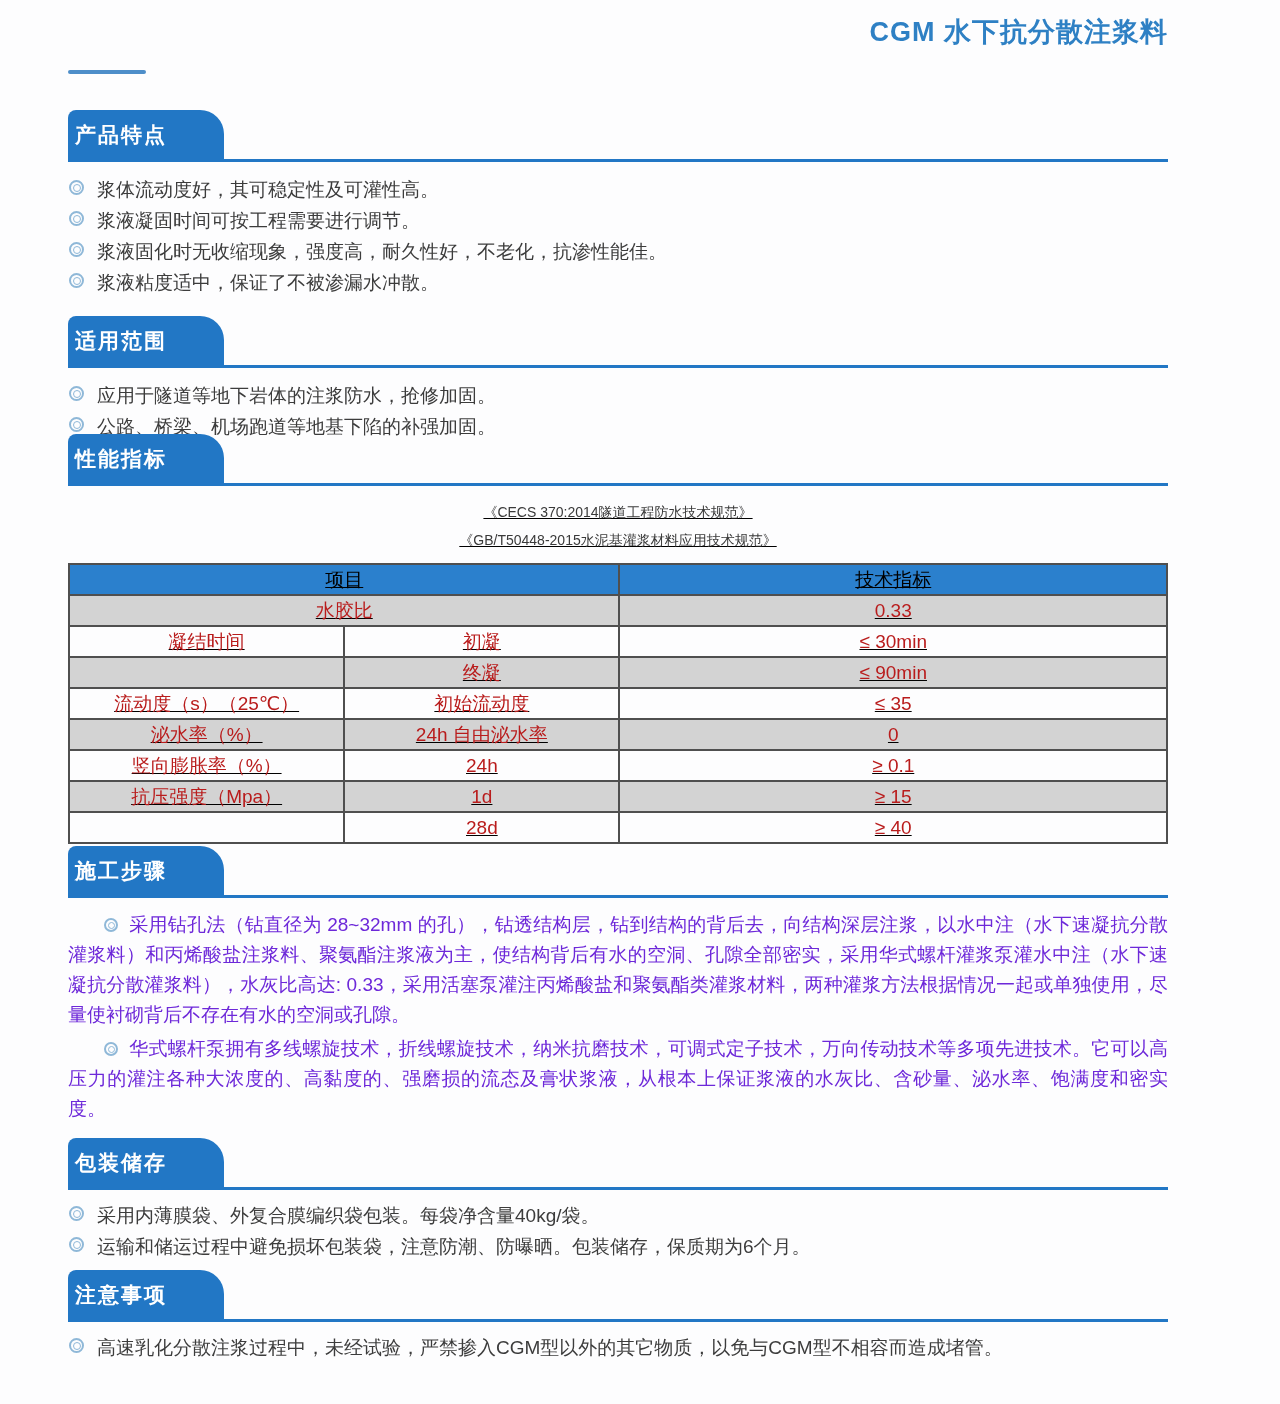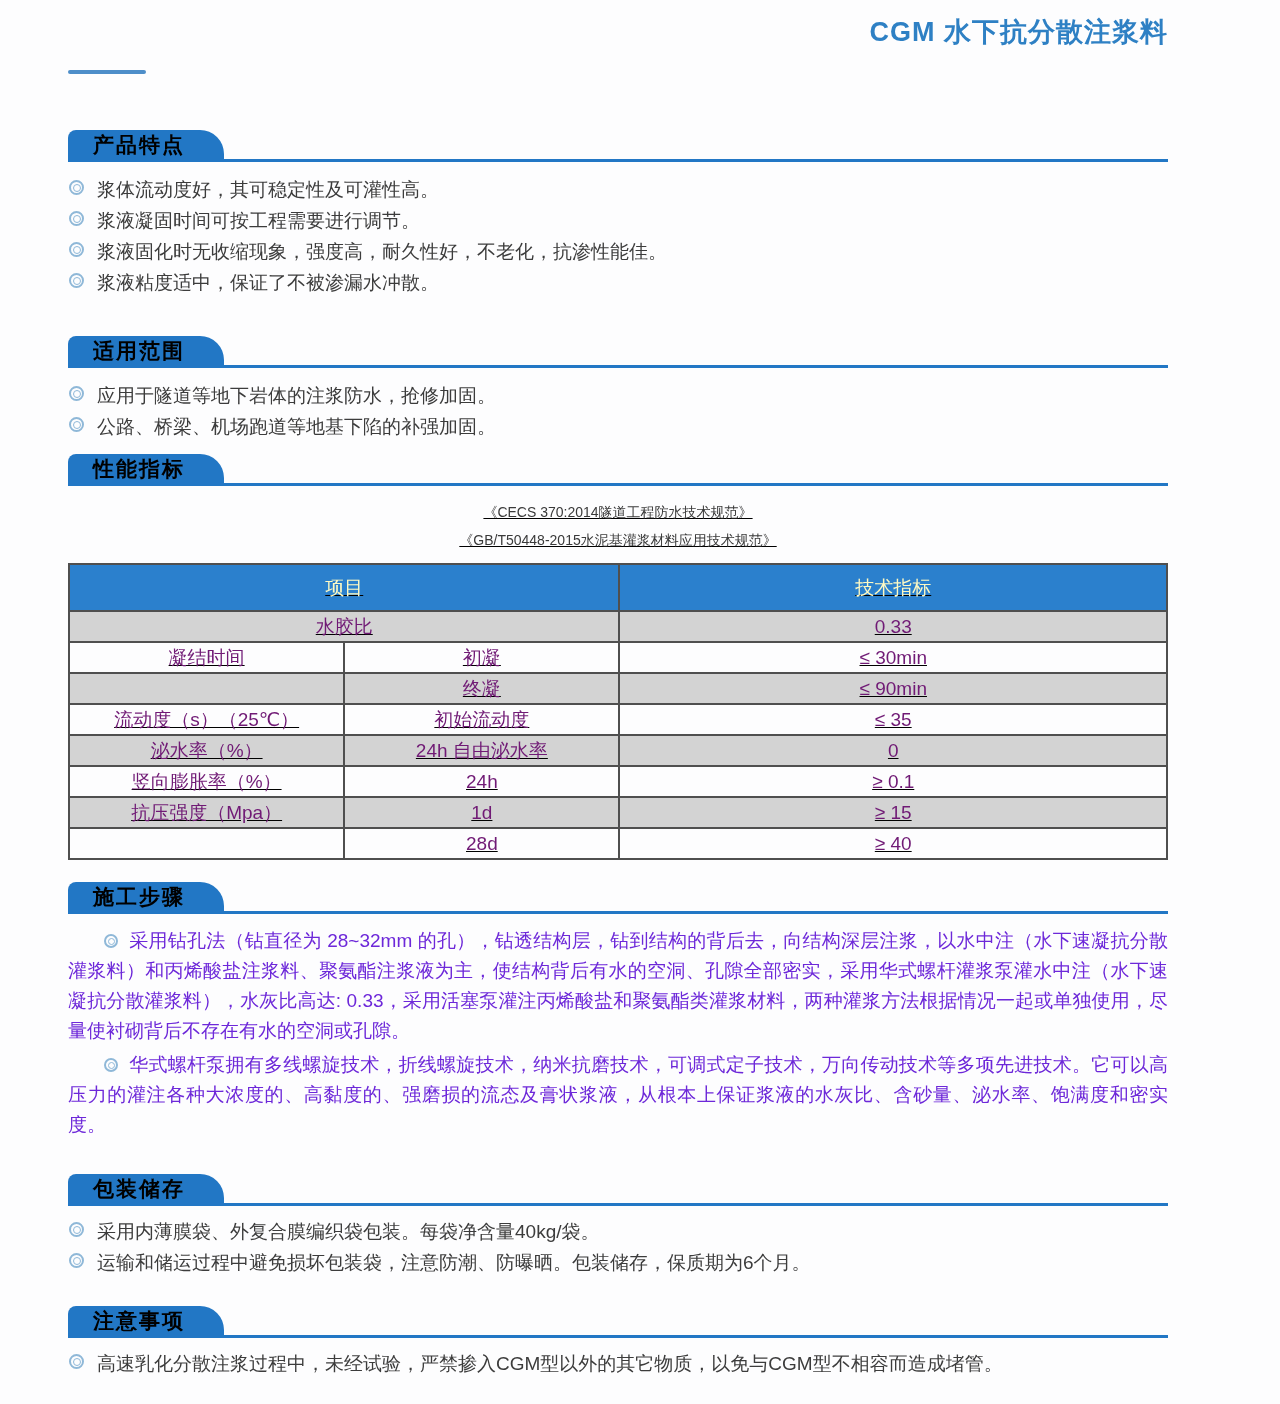--- a/index.html
+++ b/index.html
@@ -7,37 +7,37 @@
   body { font-family: "Liberation Sans", "DejaVu Sans", sans-serif; }
   .page { position:relative; width:1280px; height:1404px; background:#fdfdfe; overflow:hidden; }
   .content { position:absolute; left:68px; top:0; width:1100px; }
 
   
   .title { margin-top:14px; font-size:27px; line-height:36px; font-weight:bold; color:#2e80c4; letter-spacing:1px;text-align:right; }
   .title-underline { margin-top:20px; width:78px; height:4px; background:#4e8ec9; border-radius:2px; }
 
   
   .sec-bar { position:relative; height:36px; border-bottom:3px solid #2277c5; }
-  .badge { position:absolute; left:0; bottom:-3px; height:32px; min-width:156px;
-           background:#2277c5; color:#000000; font-size:21px; font-weight:bold; letter-spacing:2px;
-           display:flex; align-items:center; padding:0 30px 2px 25px;
+  .badge { position:absolute; left:0; bottom:-3px; height:52px; min-width:156px;
+           background:#2277c5; color:#ffffff; font-size:21px; font-weight:bold; letter-spacing:2px;
+           display:flex; align-items:center; padding:0 30px 2px 7px;
            border-radius:8px 24px 0 0; }
 
   
   ul.blist { list-style:none; margin-top:12px; }
   ul.blist li { display:flex; align-items:flex-start; min-height:31px; font-size:19px; color:#3c3c3c; line-height:27px; padding:2px 0; }
   .ring { flex:0 0 15px; width:15px; height:15px; border:2.5px solid #8fb8d8; border-radius:50%; position:relative; margin:4px 13px 0 1px; }
   .ring::after { content:""; position:absolute; inset:1.5px; border:1.5px solid #8fb8d8; border-radius:50%; }
 
   
   .standards { margin-top:12px; text-align:center; font-size:14px; color:#3a3a3a; }
   .standards div { line-height:28px; }
   table.perf { margin-top:9px; width:1100px; border-collapse:collapse; table-layout:fixed; }
-  table.perf td { border:2px solid #4f4f4f; text-align:center; vertical-align:middle; font-size:19px; color:#701a75; height:31px; padding:0 4px; }
-  table.perf tr.head td { background:#2b80cd; color:#fef9c3; height:47px; }
+  table.perf td { border:2px solid #4f4f4f; text-align:center; vertical-align:middle; font-size:19px; color:#b91c1c; height:31px; padding:0 4px; }
+  table.perf tr.head td { background:#2b80cd; color:#000000; height:31px; }
   table.perf tr.shade td { background:#d3d3d3; }
   .col1 { width:370px; } .col2 { width:362px;border-radius:6px; } .col3 { width:368px; }
 
   
   .paras { margin-top:12px; }
   .para { text-align:justify; text-indent:36px; line-height:30px; font-size:19px; color:#6d28d9; margin-bottom:4px; }
   .ring-i { display:inline-block; width:14px; height:14px; border:2.5px solid #8fb8d8; border-radius:50%; position:relative; margin-right:11px; vertical-align:-1px; text-indent:0; }
   .ring-i::after { content:""; position:absolute; inset:1.5px; border:1.5px solid #8fb8d8; border-radius:50%; }
 
   .mt-feat { margin-top:52px; }

